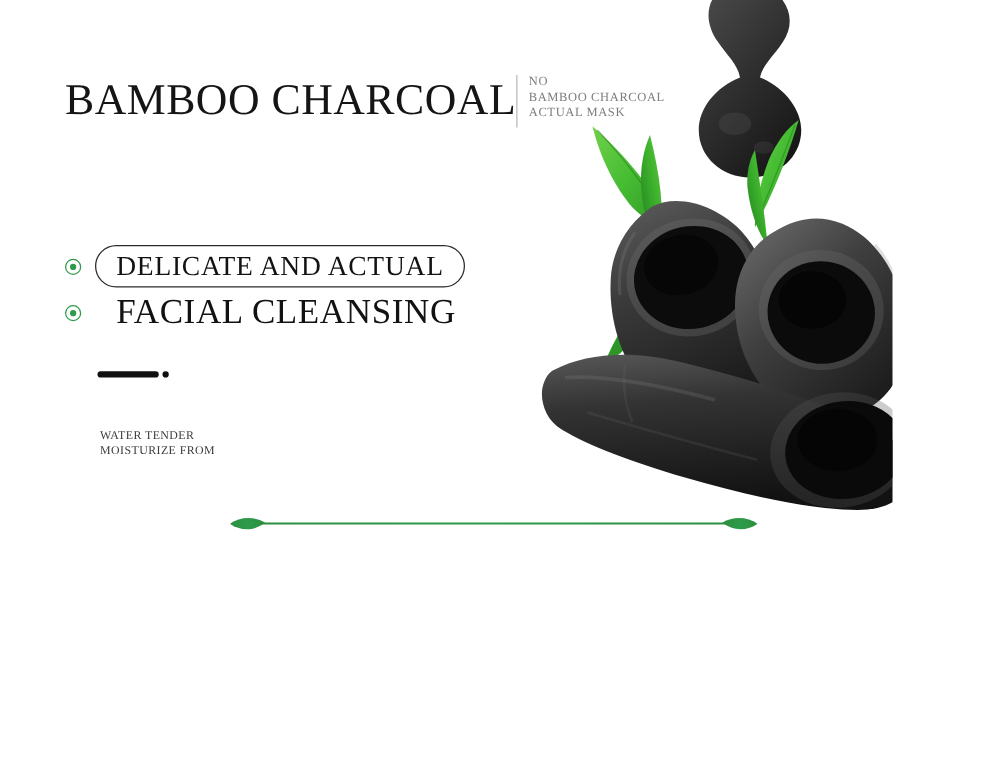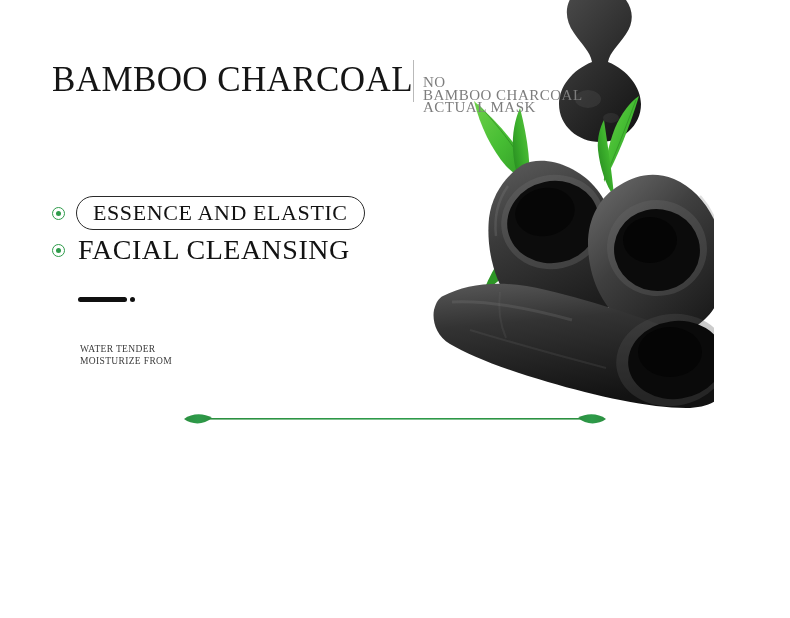--- a/index.html
+++ b/index.html
@@ -49,23 +49,23 @@
     position: absolute;
     left: 413px;
     top: 60px;
     width: 1px;
     height: 42px;
     background: #b9b9b9;
   }
   .side-caption {
     position: absolute;
     left: 423px;
-    top: 76px;
-    font-family: "Liberation Serif", serif;
-    font-size: 15px;
+    top: 60px;
+    font-family: "Liberation Serif", serif;
+    font-size: 10px;
     line-height: 12.5px;
     letter-spacing: 0.5px;
     color: #7d7d7d;
     white-space: nowrap;
   }
 
   
   .feature {
     position: absolute;
     display: flex;
@@ -102,21 +102,21 @@
     padding: 3px 16px 4px 16px;
     font-family: "Liberation Serif", serif;
     font-size: 22px;
     line-height: 25px;
     letter-spacing: 0.6px;
     color: #121212;
     white-space: nowrap;
   }
 
   .feature-text {
-    margin-left: 13px;
+    margin-left: 28px;
     font-family: "Liberation Serif", serif;
     font-size: 28px;
     line-height: 32px;
     letter-spacing: 0.5px;
     color: #121212;
     white-space: nowrap;
   }
 
   
   .dash-mark {
@@ -278,21 +278,21 @@
 
   <div class="side-rule"></div>
   <div class="side-caption">
     <div>NO</div>
     <div>BAMBOO CHARCOAL</div>
     <div>ACTUAL MASK</div>
   </div>
 
   <div class="feature feature-1">
     <span class="bullet"></span>
-    <span class="pill">ESSENCE AND ELASTIC</span>
+    <span class="pill">DELICATE AND ACTUAL</span>
   </div>
 
   <div class="feature feature-2">
     <span class="bullet"></span>
     <span class="feature-text">FACIAL CLEANSING</span>
   </div>
 
   <div class="dash-mark"></div>
   <div class="dot-mark"></div>
 

